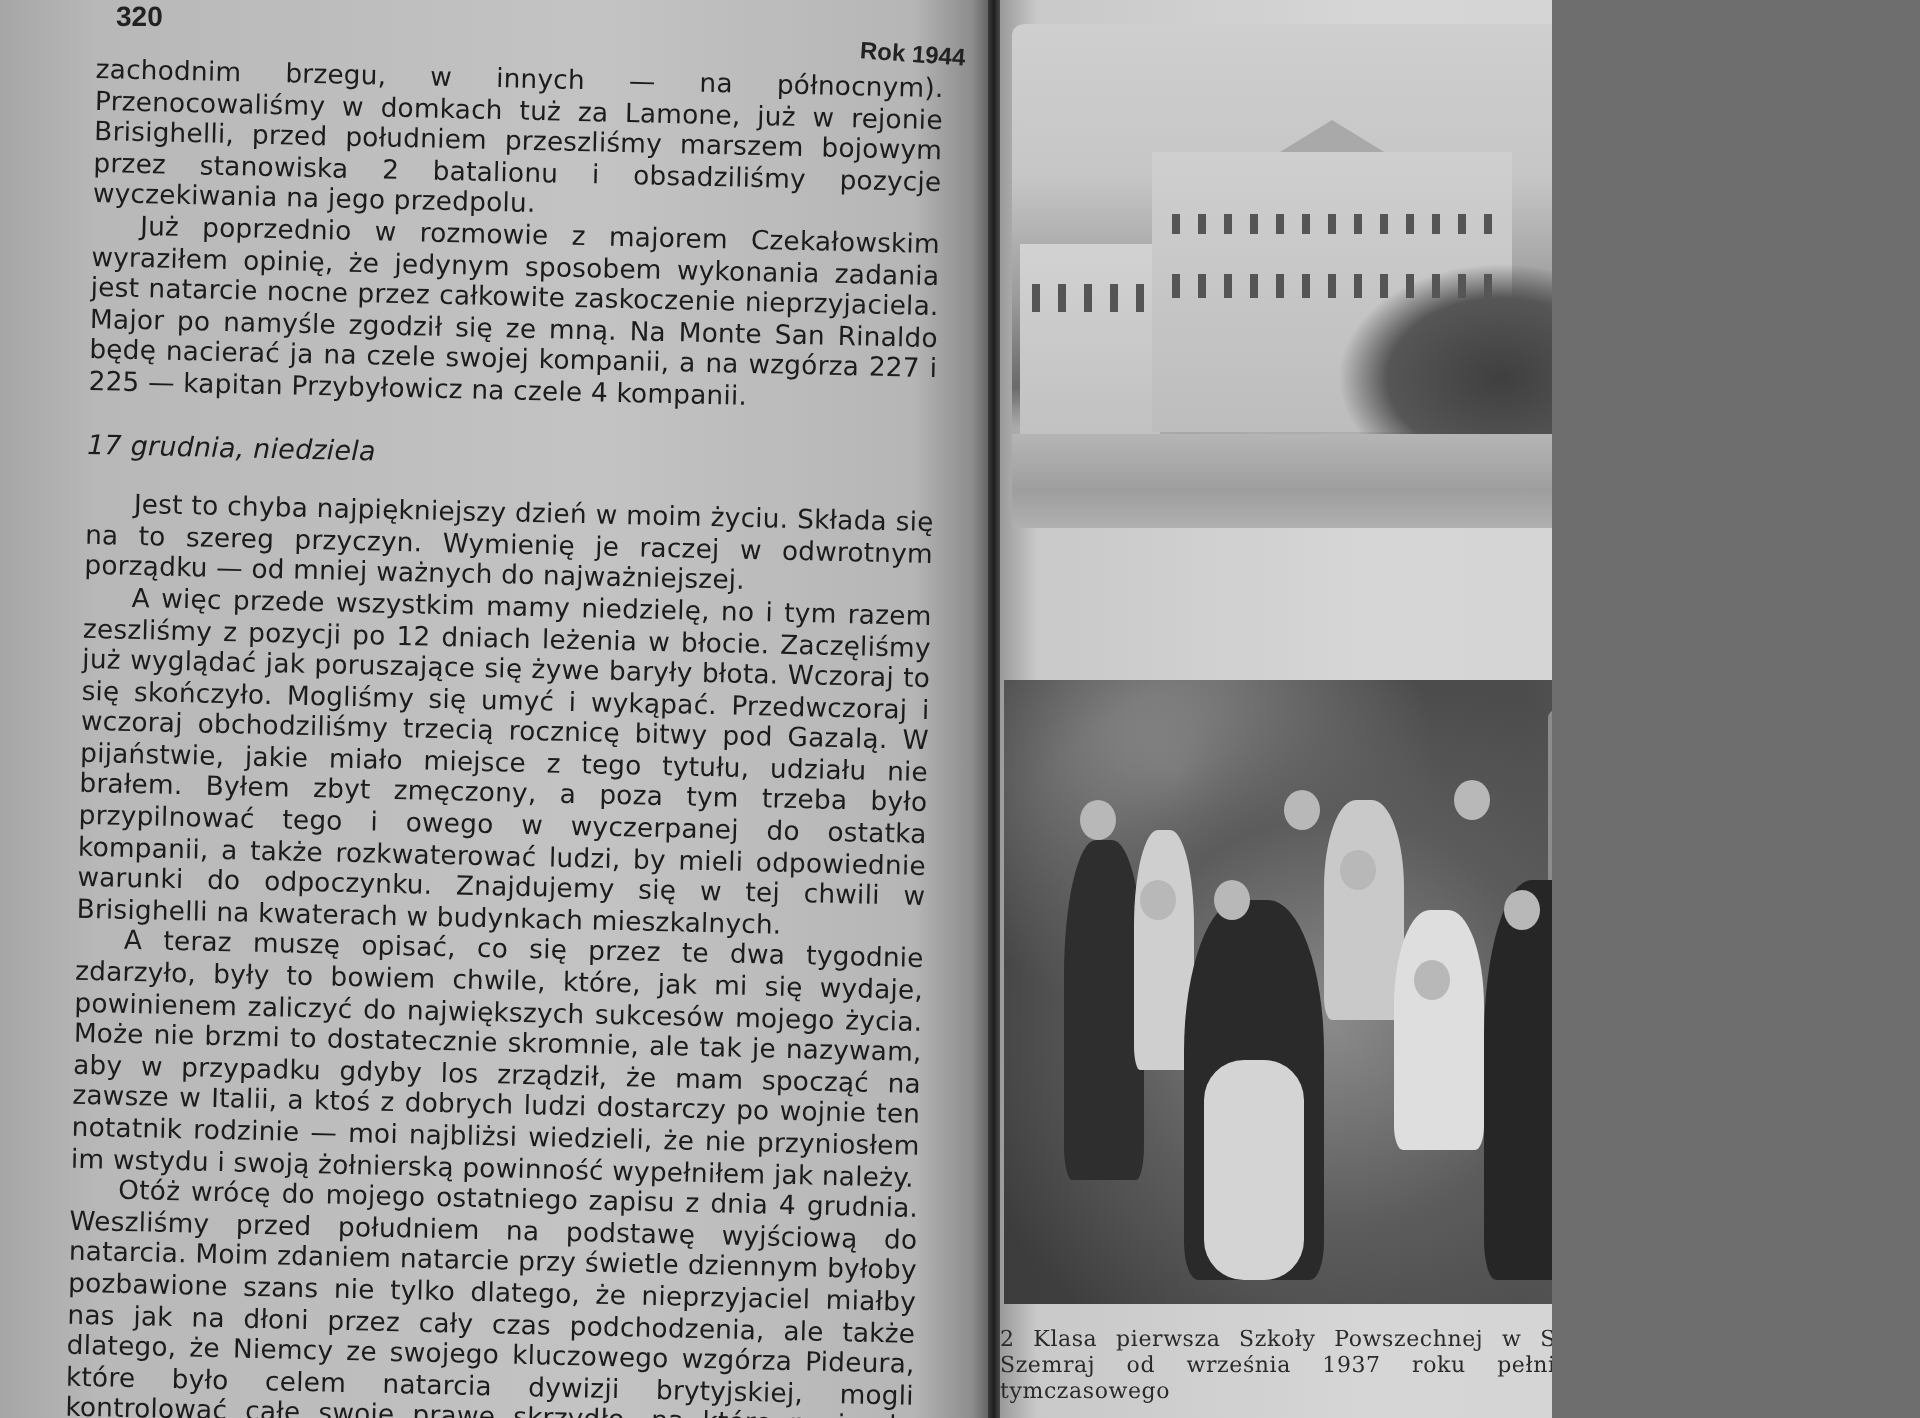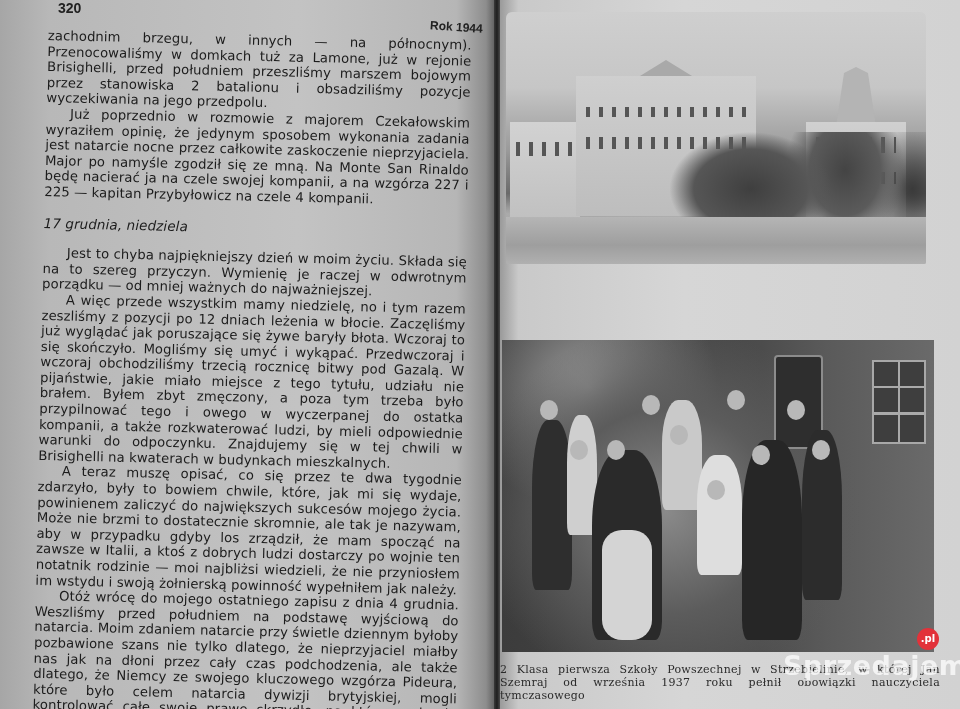--- a/index.html
+++ b/index.html
@@ -1,17 +1,17 @@
 <!DOCTYPE html>
 <html><head>
 <meta charset="utf-8">
 <style>
   html,body{margin:0;padding:0;}
   body{width:960px;height:709px;overflow:hidden;background:#6e6e6e;font-family:"DejaVu Serif","Liberation Serif",serif;}
-  .spread{position:relative;width:960px;height:709px;overflow:hidden;}
+  .spread{position:relative;width:776px;height:709px;overflow:hidden;}
   .page-left{position:absolute;left:0;top:0;width:496px;height:709px;
     background:linear-gradient(90deg,#a6a6a6 0%,#b8b8b8 10%,#c3c3c3 60%,#b6b6b6 92%,#8d8d8d 98%,#5a5a5a 100%);}
   .spine{position:absolute;left:494px;top:0;width:6px;height:709px;background:linear-gradient(90deg,#3a3a3a,#1e1e1e,#4a4a4a);}
   .page-right{position:absolute;left:500px;top:0;width:460px;height:709px;
     background:linear-gradient(90deg,#9a9a9a 0%,#c9c9c9 4%,#d6d6d6 40%,#d2d2d2 100%);}
   .page-number{position:absolute;left:58px;top:0;font-size:14px;font-weight:bold;color:#222;font-family:"Liberation Sans",sans-serif;}
   .running-head{position:absolute;left:430px;top:20px;font-size:12px;font-weight:bold;color:#222;transform:rotate(4deg);font-family:"Liberation Sans",sans-serif;}
   .text-block{position:absolute;left:48px;top:28px;width:424px;transform:rotate(1.3deg);transform-origin:left top;color:#1c1c1c;
     font-family:"DejaVu Sans","Liberation Sans",sans-serif;font-size:13.2px;line-height:15.6px;letter-spacing:0.1px;}
   .text-block p{margin:0;text-align:justify;text-align-last:left;}

